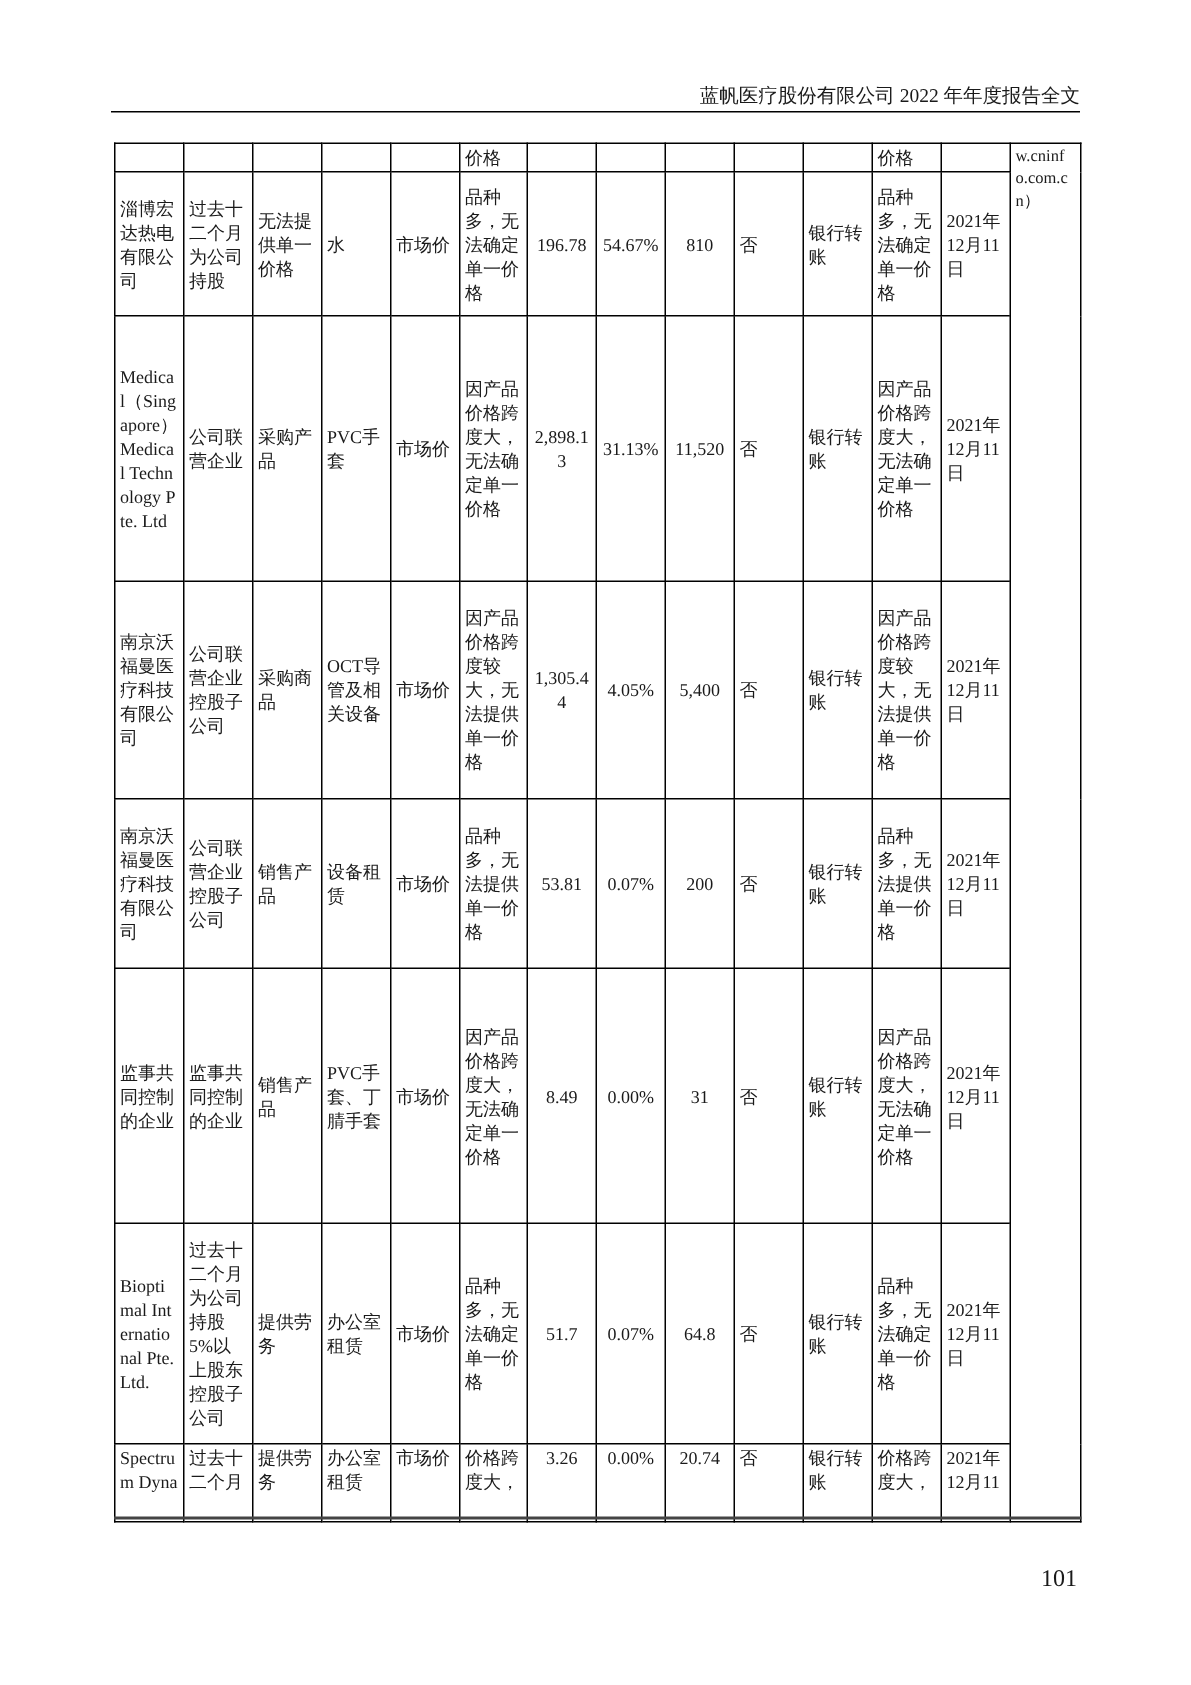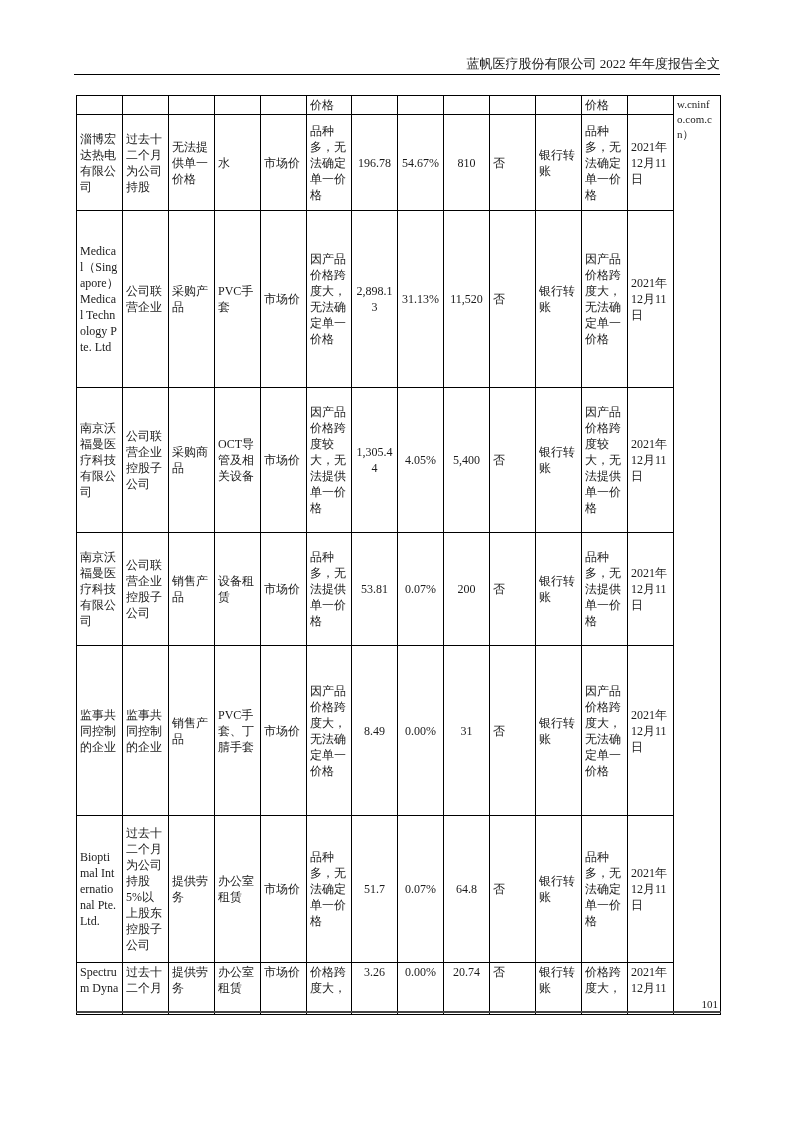--- a/index.html
+++ b/index.html
@@ -1,21 +1,21 @@
 <!DOCTYPE html>
 <html><head>
 <meta charset="utf-8">
 <style>
   html, body { margin:0; padding:0; background:#ffffff; }
   body { width:794px; height:1123px; position:relative; overflow:hidden;
          font-family: "Liberation Serif", "DejaVu Serif", serif; color:#1a1a1a; }
   .page-header { position:absolute; left:74px; top:56px; width:646px; height:18px;
                  border-bottom:1px solid #000; }
   .page-header-text { position:absolute; right:0; top:0; font-size:13px; line-height:16px; }
-  .page-number { position:absolute; right:76px; top:998px; font-size:11px; }
+  .page-number { position:absolute; right:76px; top:1044px; font-size:16px; }
   table.rt { position:absolute; left:76px; top:95px; border-collapse:collapse; table-layout:fixed; }
   table.rt td { border:1px solid #000; padding:1px 3px; font-size:12px; line-height:16px;
                 vertical-align:middle; word-break:break-all; overflow:hidden; }
   table.rt td.num { text-align:center; }
   table.rt td.top { vertical-align:top; }
   table.rt td.url { vertical-align:top; font-size:11px; line-height:15px; }
   .bottom-line { position:absolute; left:76px; top:1011px; width:645px; border-top:2px solid #444; }
 </style>
 </head>
 <body>

